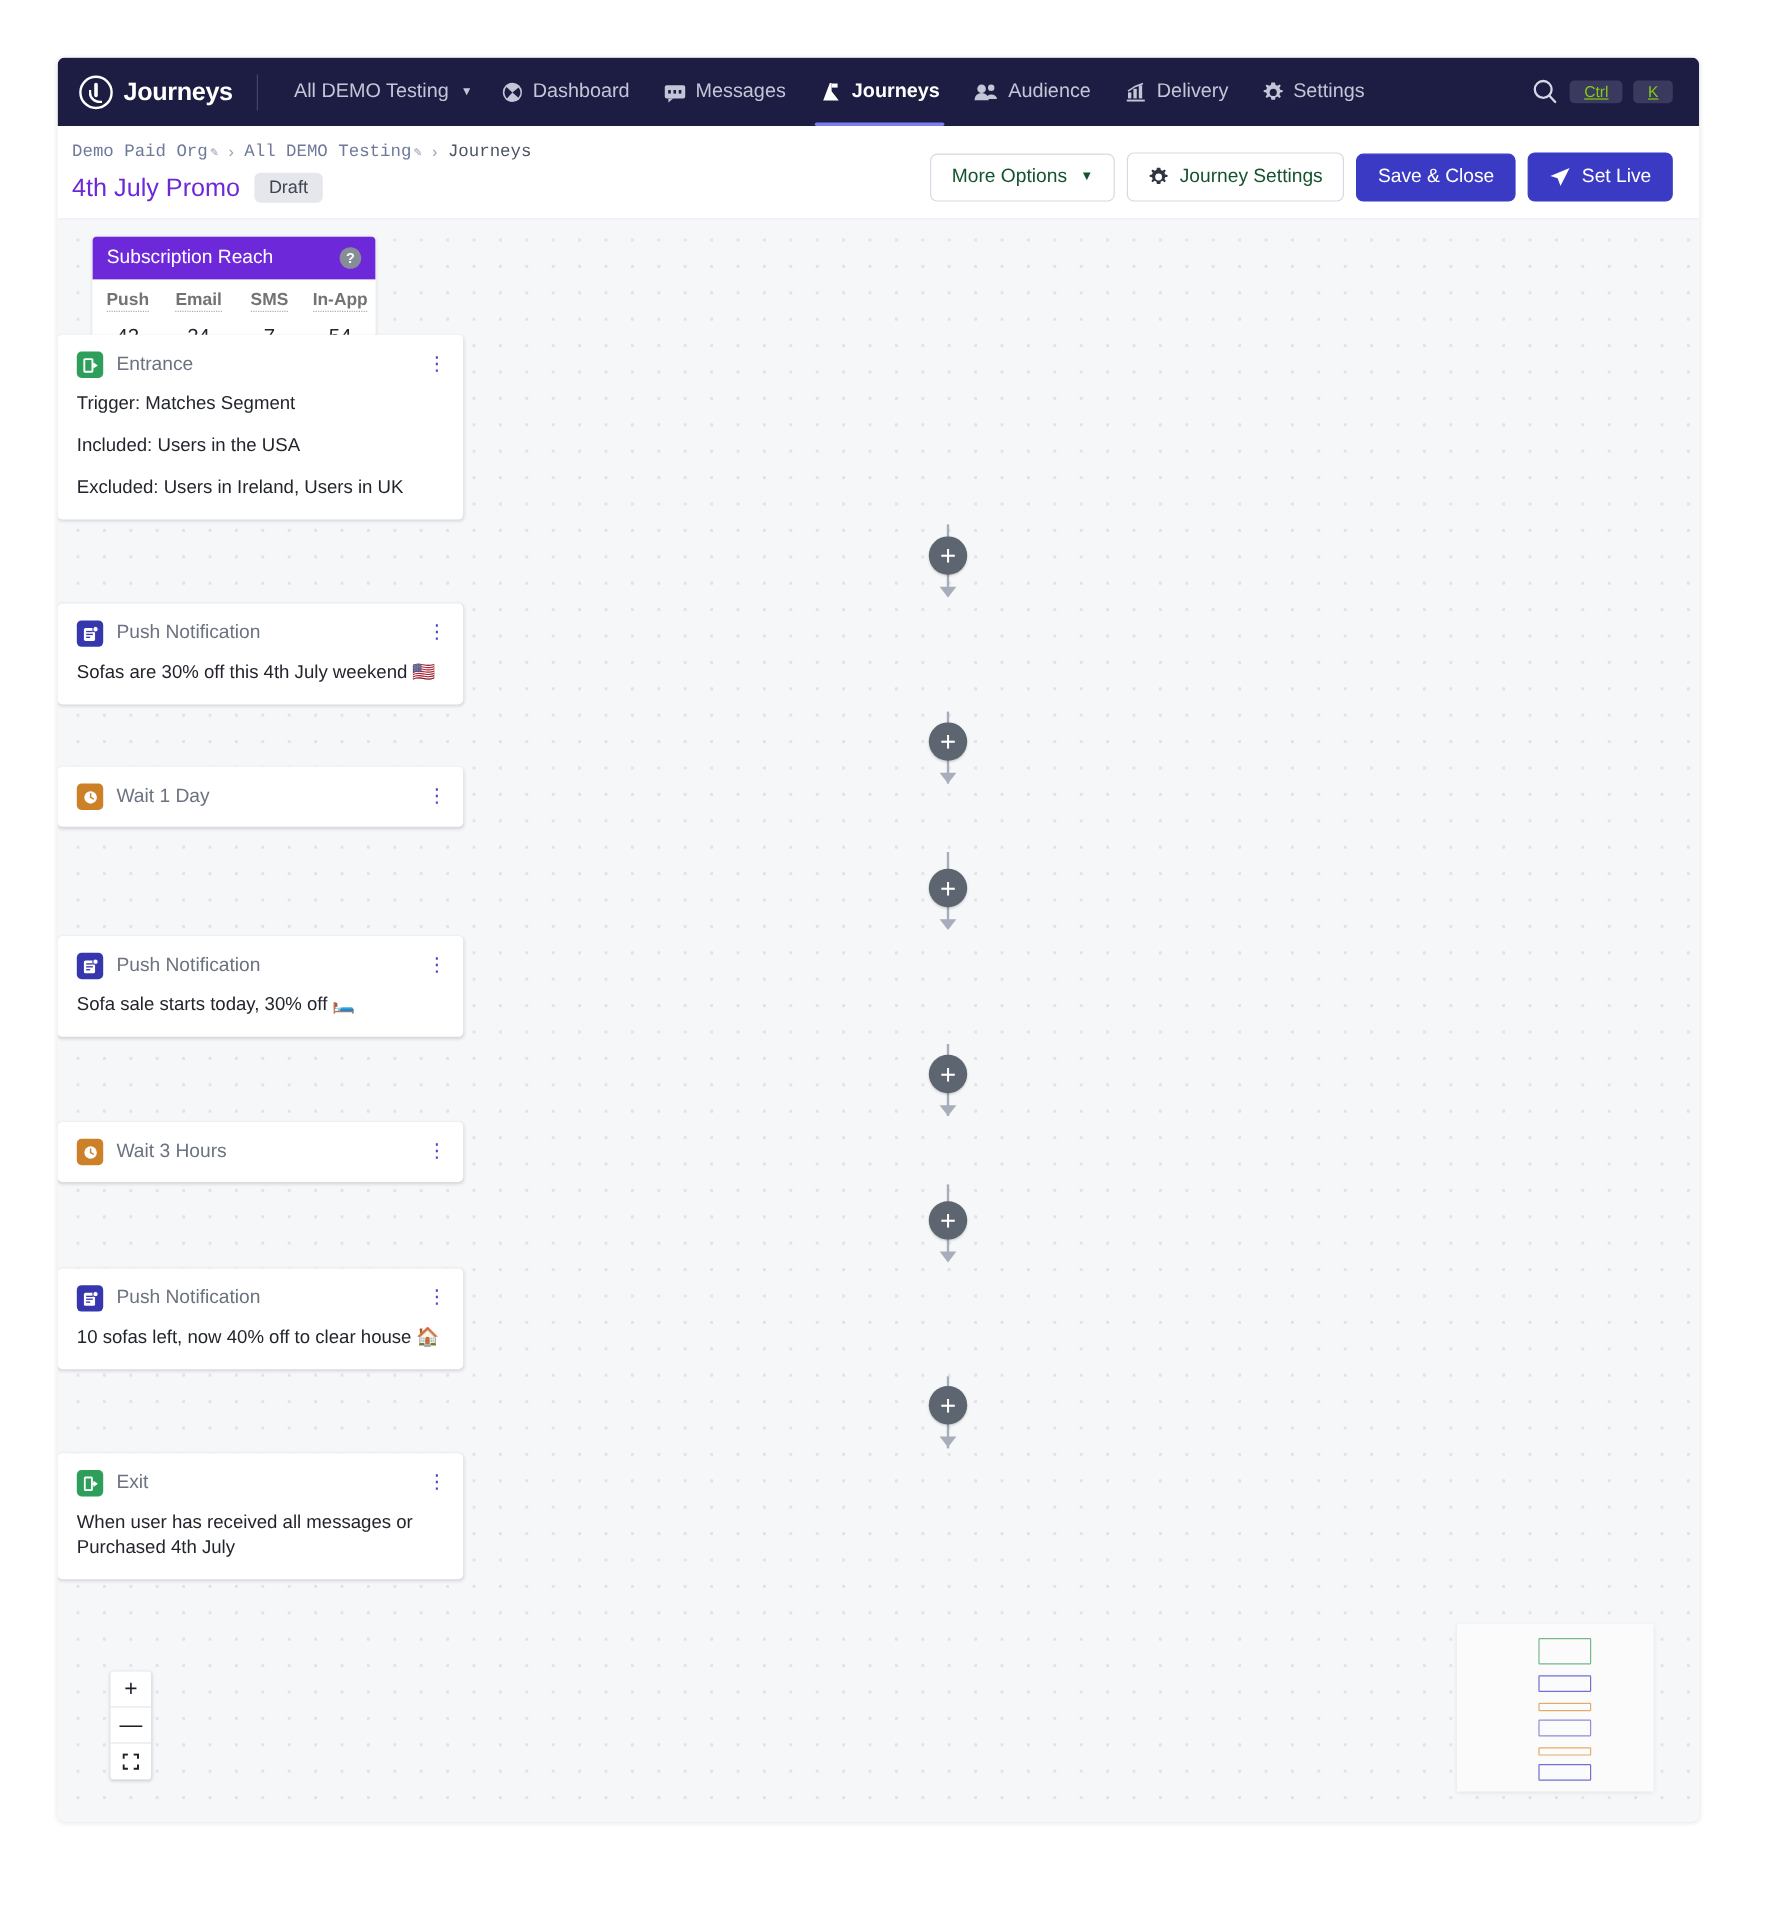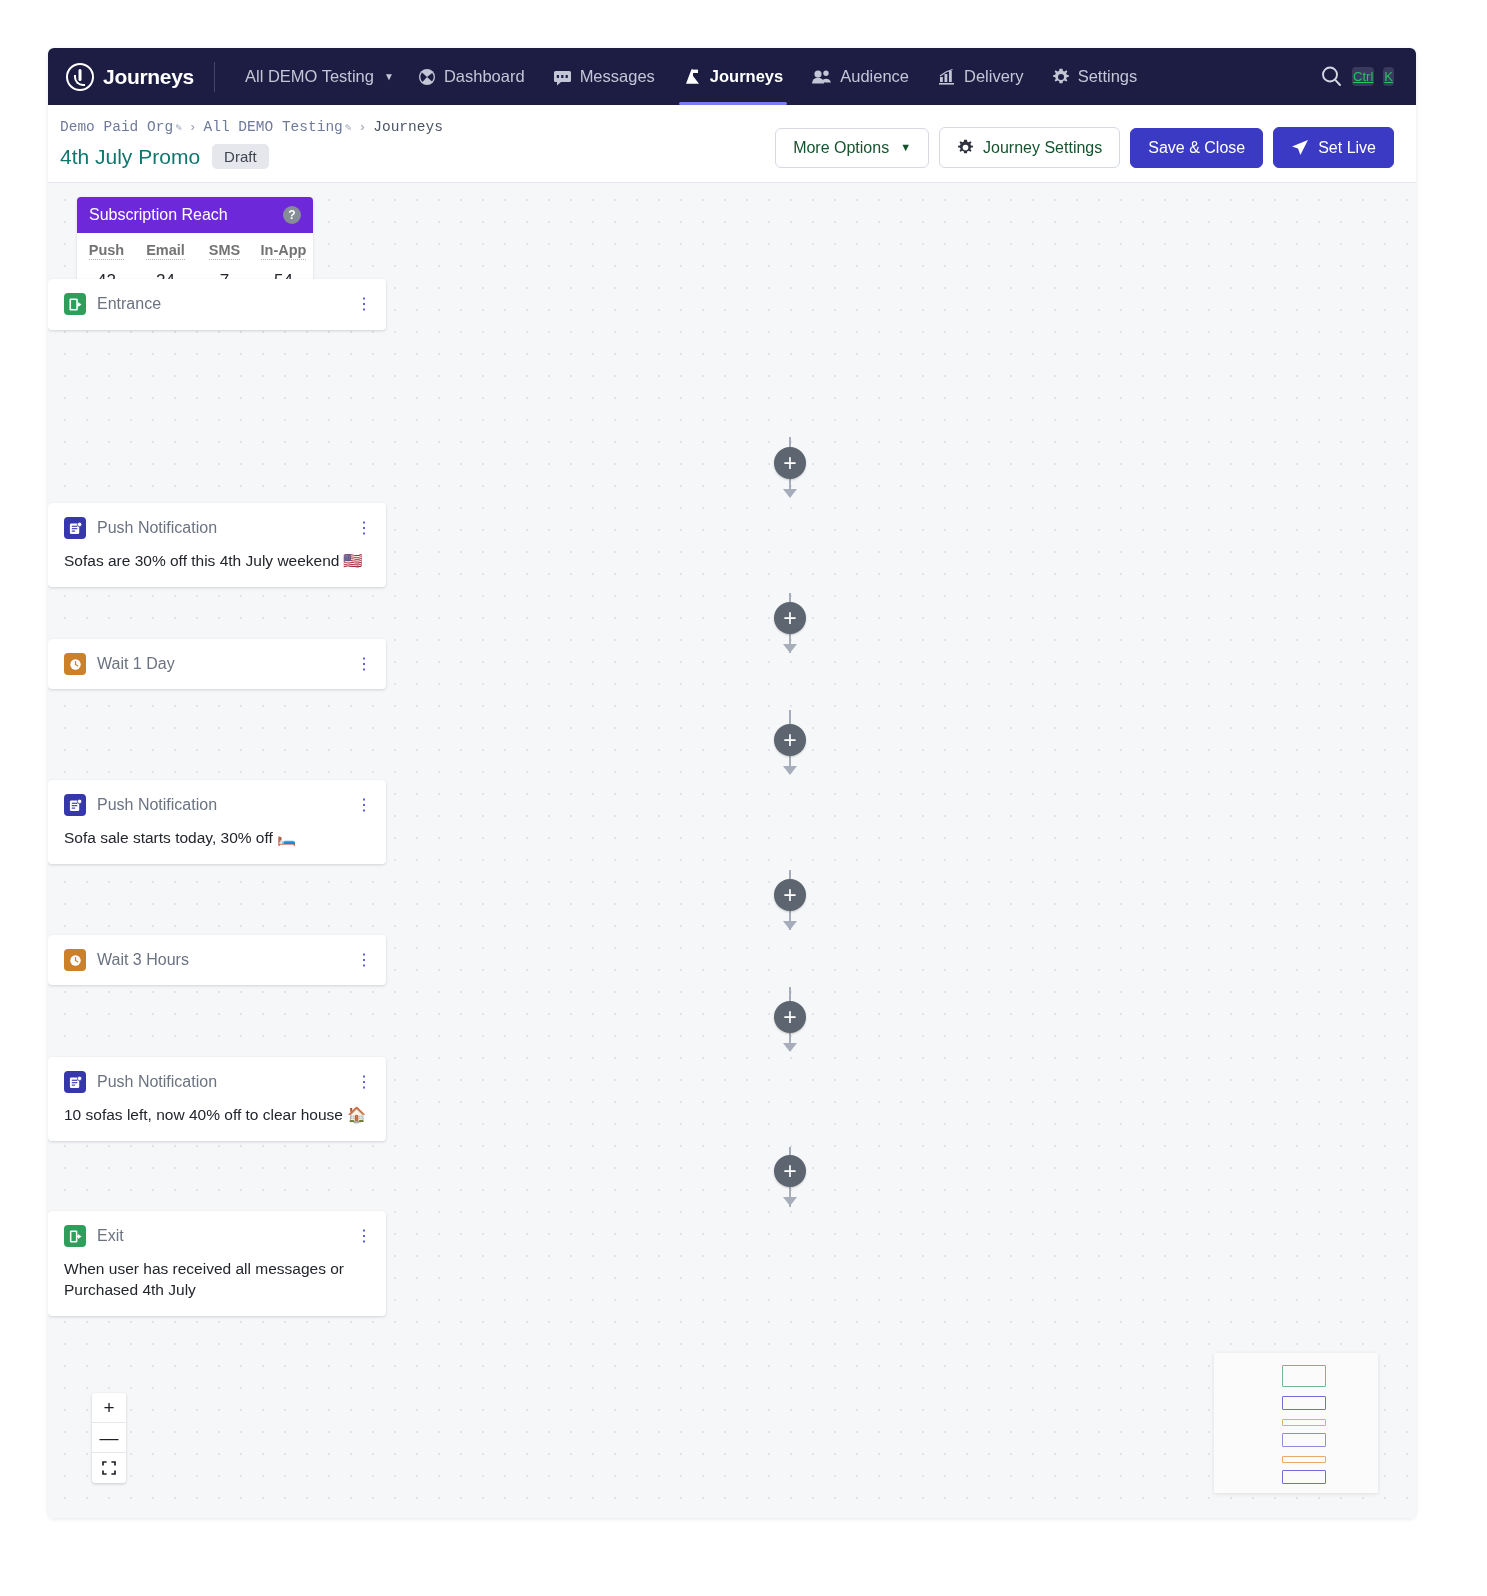--- a/index.html
+++ b/index.html
@@ -62,43 +62,43 @@
   .nav-item.app-switch { font-size: 16.5px; padding-right: 10px; }
   .nav-item.active { color: #ffffff; font-weight: bold; }
   .nav-item.active::after {
     content: ""; position: absolute; left: 10px; right: 10px; bottom: 0;
     height: 3px; background: #7b7ef0; border-radius: 2px;
   }
   .nav-icon { display: inline-flex; align-items: center; justify-content: center; }
   .caret { font-size: 10px; margin-left: 2px; }
   .nav-right { margin-left: auto; display: flex; align-items: center; gap: 9px; padding-right: 22px; }
   .kbd {
-    background: #3a3a5e; color: #22c55e; border-radius: 4px;
-    font-size: 13px; padding: 3px 1px; line-height: 1;
+    background: #3a3a5e; color: #84cc16; border-radius: 4px;
+    font-size: 13px; padding: 3px 12px; line-height: 1;
     font-family: "Liberation Sans", sans-serif;
     text-decoration: underline;
   }
 
   
   .page-header {
     padding: 14px 22px 12px 12px;
     border-bottom: 1px solid #e7e8ee;
     display: flex; align-items: flex-start;
     background: #fff;
     position: relative;
     min-height: 78px;
   }
   .header-left { padding-left: 0; }
   .breadcrumb { display: flex; align-items: center; gap: 7px; font-size: 14.5px; color: #6b7280; font-family: Liberation Mono, monospace; }
   .crumb-link { color: #6f7a9b; cursor: pointer; }
   .crumb-last { color: #4b5563; }
   .pencil { font-size: 11px; color: #9aa2b5; margin-left: 2px; }
   .crumb-sep { color: #9aa2b5; font-size: 13px; }
   .title-row { display: flex; align-items: center; gap: 12px; margin-top: 9px; }
-  .page-title { font-size: 21px; color: #0f766e; font-weight: normal; }
+  .page-title { font-size: 21px; color: #6d28d9; font-weight: normal; }
   .badge-draft {
     background: #e5e7ec; color: #3f4450;
     font-size: 15px; padding: 4px 12px; border-radius: 5px;
   }
   .header-actions {
     margin-left: auto; display: flex; align-items: center; gap: 10px;
     padding-top: 8px;
   }
   .btn {
     display: inline-flex; align-items: center; gap: 9px;
@@ -402,20 +402,25 @@
           <svg width="13" height="13" viewBox="0 0 14 14">
               <rect x="0.5" y="0.5" width="9" height="13" rx="1.4" fill="#ffffff"></rect>
               <path d="M13.5 7 L9.5 4.2 L9.5 9.8 Z" fill="#ffffff"></path>
               <rect x="6.5" y="6" width="4.5" height="2" fill="#ffffff"></rect>
               <rect x="2.2" y="2.2" width="5.6" height="9.6" fill="#2e9e5b"></rect>
             </svg>
         </span>
         <span class="node-title">Entrance</span>
         <span class="node-kebab">⋮</span>
       </div>
+      <div class="node-body">
+        <div class="node-line">Trigger: Matches Segment</div>
+        <div class="node-line">Included: Users in the USA</div>
+        <div class="node-line">Excluded: Users in Ireland, Users in UK</div>
+      </div>
     </div>
 
     <div class="conn" style="top:254px; height:60px;"></div>
     <div class="plus-btn" style="top:264px;">+</div>
     <div class="conn-arrow" style="top:306px;"></div>
 
     <div class="node" style="top:320px;">
       <div class="node-head">
         <span class="node-icon ic-purple">
           <svg width="13" height="13" viewBox="0 0 14 14">

